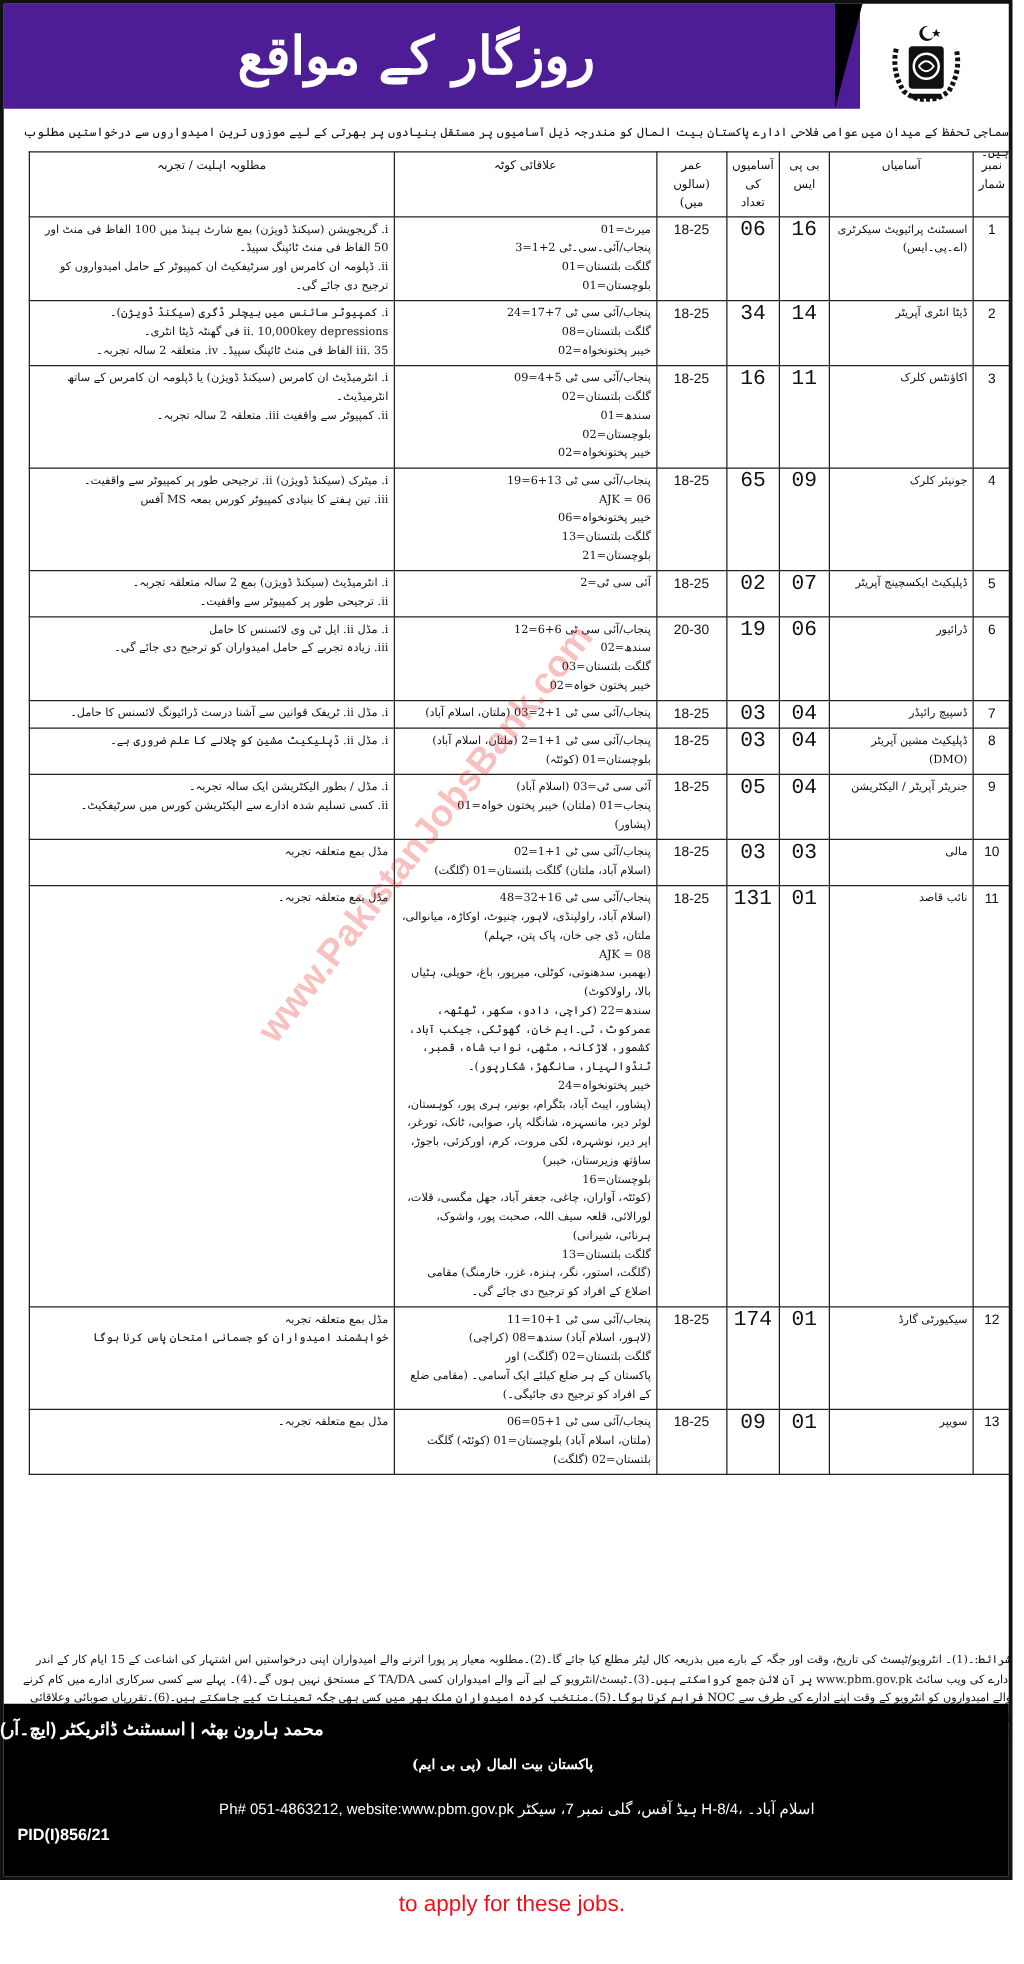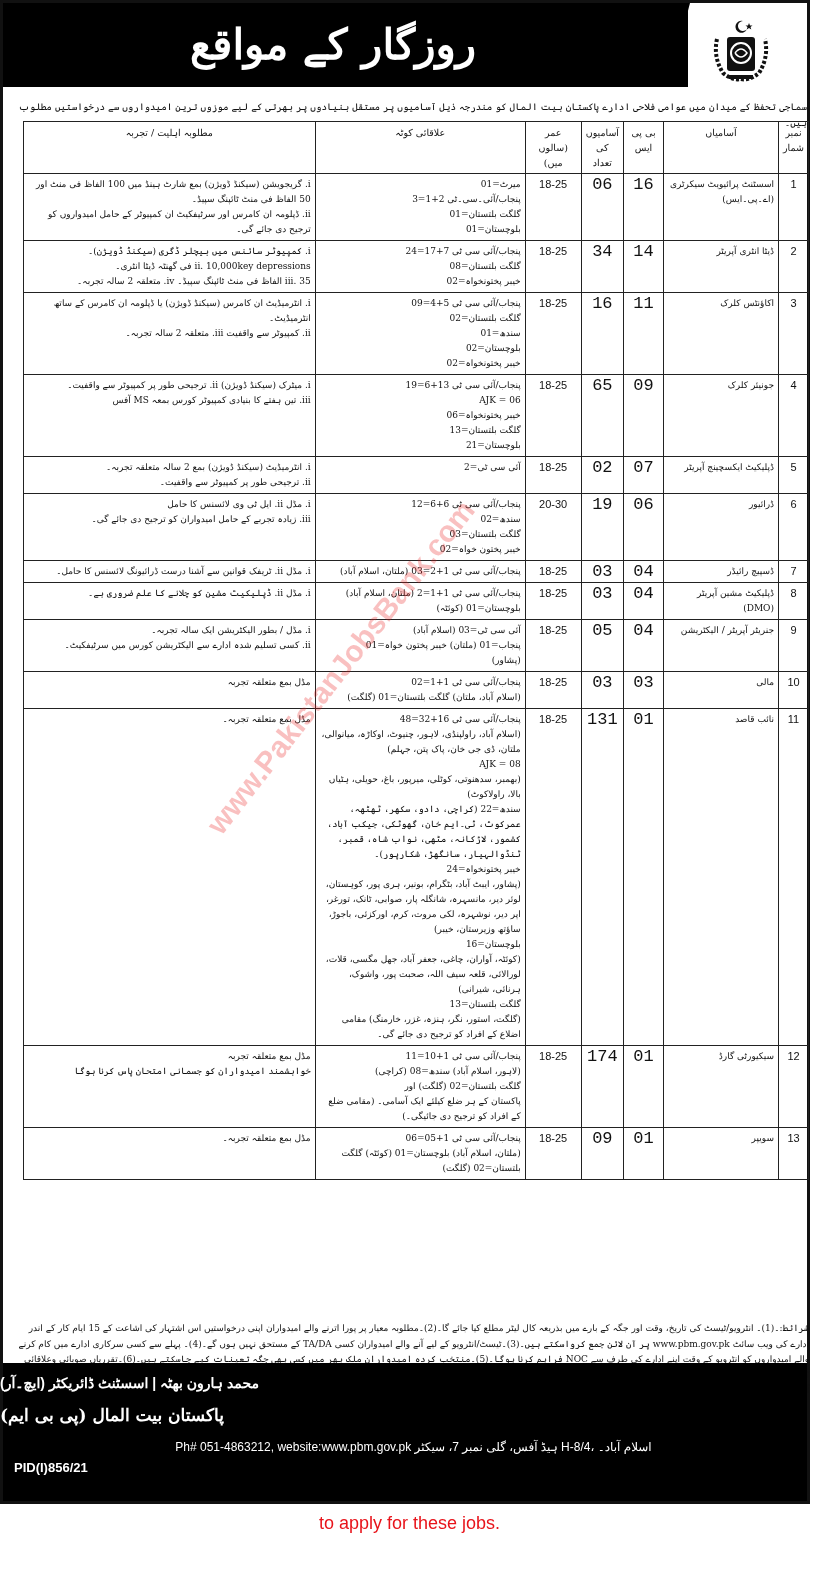--- a/index.html
+++ b/index.html
@@ -1,37 +1,37 @@
 <!DOCTYPE html>
 <html><head>
 <meta charset="utf-8">
 <style>
   * { box-sizing: border-box; margin: 0; padding: 0; }
   body { width: 819px; height: 1571px; background: #fff; font-family: "DejaVu Sans", sans-serif; color: #111; position: relative; overflow: hidden; }
   .frame { position: absolute; left: 0; top: 0; width: 810px; height: 1504px; border: 3px solid #111; background: #fff; }
-  .header { position: absolute; left: 0; top: 0; width: 685px; height: 84px; background: #000000; }
+  .header { position: absolute; left: 0; top: 0; width: 685px; height: 84px; background: #4c1d95; }
   .header-title { position: absolute; left: 120px; top: 10px; width: 420px; text-align: center; color: #fff; font-family: "DejaVu Serif", serif; font-size: 42px; font-weight: bold; direction: rtl; line-height: 64px; }
   .header-slant { position: absolute; left: 665px; top: 0; width: 0; height: 0; border-top: 84px solid #000; border-right: 22px solid transparent; }
   .logo { position: absolute; left: 706px; top: 14px; width: 64px; height: 66px; }
   .intro { position: absolute; left: 14px; top: 96px; width: 790px; text-align: right; direction: rtl; font-family: "DejaVu Serif", serif; font-size: 9.5px; line-height: 16px; }
   table.jobs { position: absolute; left: 20px; top: 118px; width: 786px; border-collapse: collapse; direction: rtl; font-size: 9px; font-family: "DejaVu Serif", serif; }
   table.jobs th, table.jobs td { border: 1px solid #222; vertical-align: top; padding: 3px 4px; line-height: 15px; }
   table.jobs th { font-weight: normal; font-size: 9.5px; text-align: center; height: 44px; }
   td.num { text-align: center; font-family: "Liberation Sans", sans-serif; font-size: 11px; width: 30px; }
   td.post { text-align: right; width: 115px; }
   td.bps, td.cnt { text-align: center; font-family: Liberation Mono, monospace; font-size: 17px; width: 40px; }
   td.age { text-align: center; font-family: "Liberation Sans", sans-serif; font-size: 11px; width: 56px; }
   td.quota { text-align: right; width: 210px; }
   td.qual { text-align: right; }
   .line { display: block; }
   .terms { position: absolute; left: 14px; top: 1318px; width: 792px; direction: rtl; text-align: right; font-family: "DejaVu Serif", serif; font-size: 9px; line-height: 15.5px; }
   .footer { position: absolute; left: 0; top: 1360px; width: 804px; height: 138px; background: #000; color: #fff; }
   .pid { position: absolute; left: 14px; top: 1460px; font-family: "Liberation Sans", sans-serif; font-weight: bold; font-size: 13px; }
   .signer { position: absolute; top: 1478px; left: 0; width: 804px; text-align: left; direction: rtl; font-family: Liberation Sans, sans-serif; font-size: 14px; font-weight: bold; }
-  .org { position: absolute; top: 1502px; left: 0; width: 804px; text-align: left; direction: rtl; font-family: "DejaVu Serif", serif; font-size: 17px; font-weight: bold; }
+  .org { position: absolute; top: 1502px; left: 0; width: 804px; text-align: center; direction: rtl; font-family: "DejaVu Serif", serif; font-size: 11px; font-weight: bold; }
   .contact { position: absolute; top: 1538px; left: 0; width: 804px; text-align: center; font-family: "Liberation Sans", sans-serif; font-size: 12px; padding-left: 23px; }
   .apply-note { position: absolute; left: 0; top: 1512px; width: 819px; text-align: center; color: #e8141b; font-family: "Liberation Sans", sans-serif; font-size: 18px; line-height: 23px; }
   .watermark { position: absolute; left: 200px; top: 820px; transform: rotate(-52deg); transform-origin: left top; color: rgba(232, 30, 30, 0.28); font-family: "Liberation Sans", sans-serif; font-size: 30px; font-weight: bold; white-space: nowrap; pointer-events: none; }
 </style>
 </head>
 <body>
 
 <div class="frame">
   <div class="header">
     <div class="header-title">روزگار کے مواقع</div>

